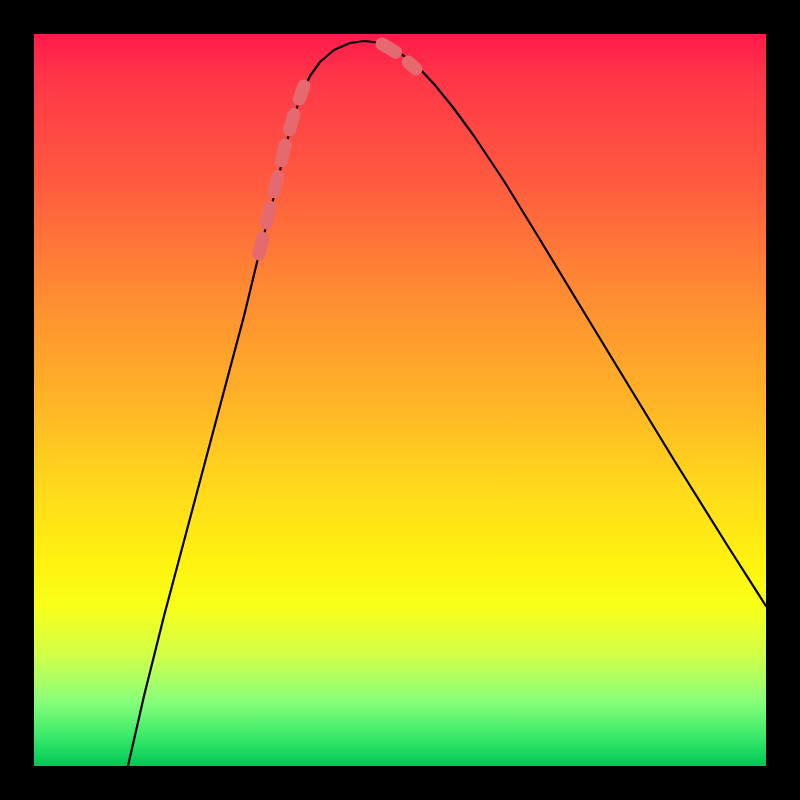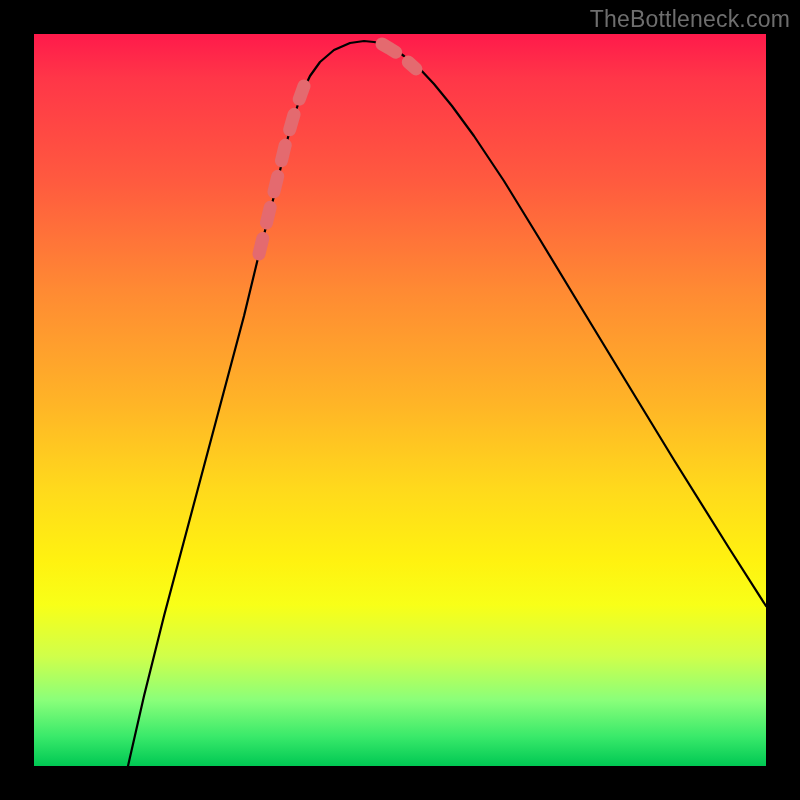--- a/index.html
+++ b/index.html
@@ -56,21 +56,20 @@
     width: 732px;
     height: 732px;
     overflow: visible;
   }
 </style>
 </head>
 <body>
 
 <div class="frame">
 
-  <div class="watermark">TheBottleneck.com</div>
 
   <div class="plot-area">
     <svg class="curve" viewBox="0 0 732 732" preserveAspectRatio="none">
       <path id="main-curve" fill="none" stroke="#000000" stroke-width="2.2" stroke-linecap="round" stroke-linejoin="round" d="M94 732 L110 662 L130 582 L150 507 L170 432 L190 357 L210 282 L225 220 L240 162 L253 107 L260 82 L268 59 L276 42 L286 28 L300 16 L316 9 L330 7 L340 8 L350 10 L358 14 L370 22 L385 34 L400 50 L418 72 L440 102 L470 147 L505 204 L545 270 L590 344 L640 426 L695 514 L732 572"></path>
       <path id="dash-left" fill="none" stroke="#e46a6f" stroke-width="13" stroke-linecap="round" stroke-dasharray="16 16" d="M225 220 L238 166 L251 112 L261 77 L270 52"></path>
       <path id="dash-right" fill="none" stroke="#e46a6f" stroke-width="13" stroke-linecap="round" stroke-dasharray="16 16" d="M348 10 L355 14 L363 19 L372 26 L382 35"></path>
     </svg>
   </div>
 
 </div>

